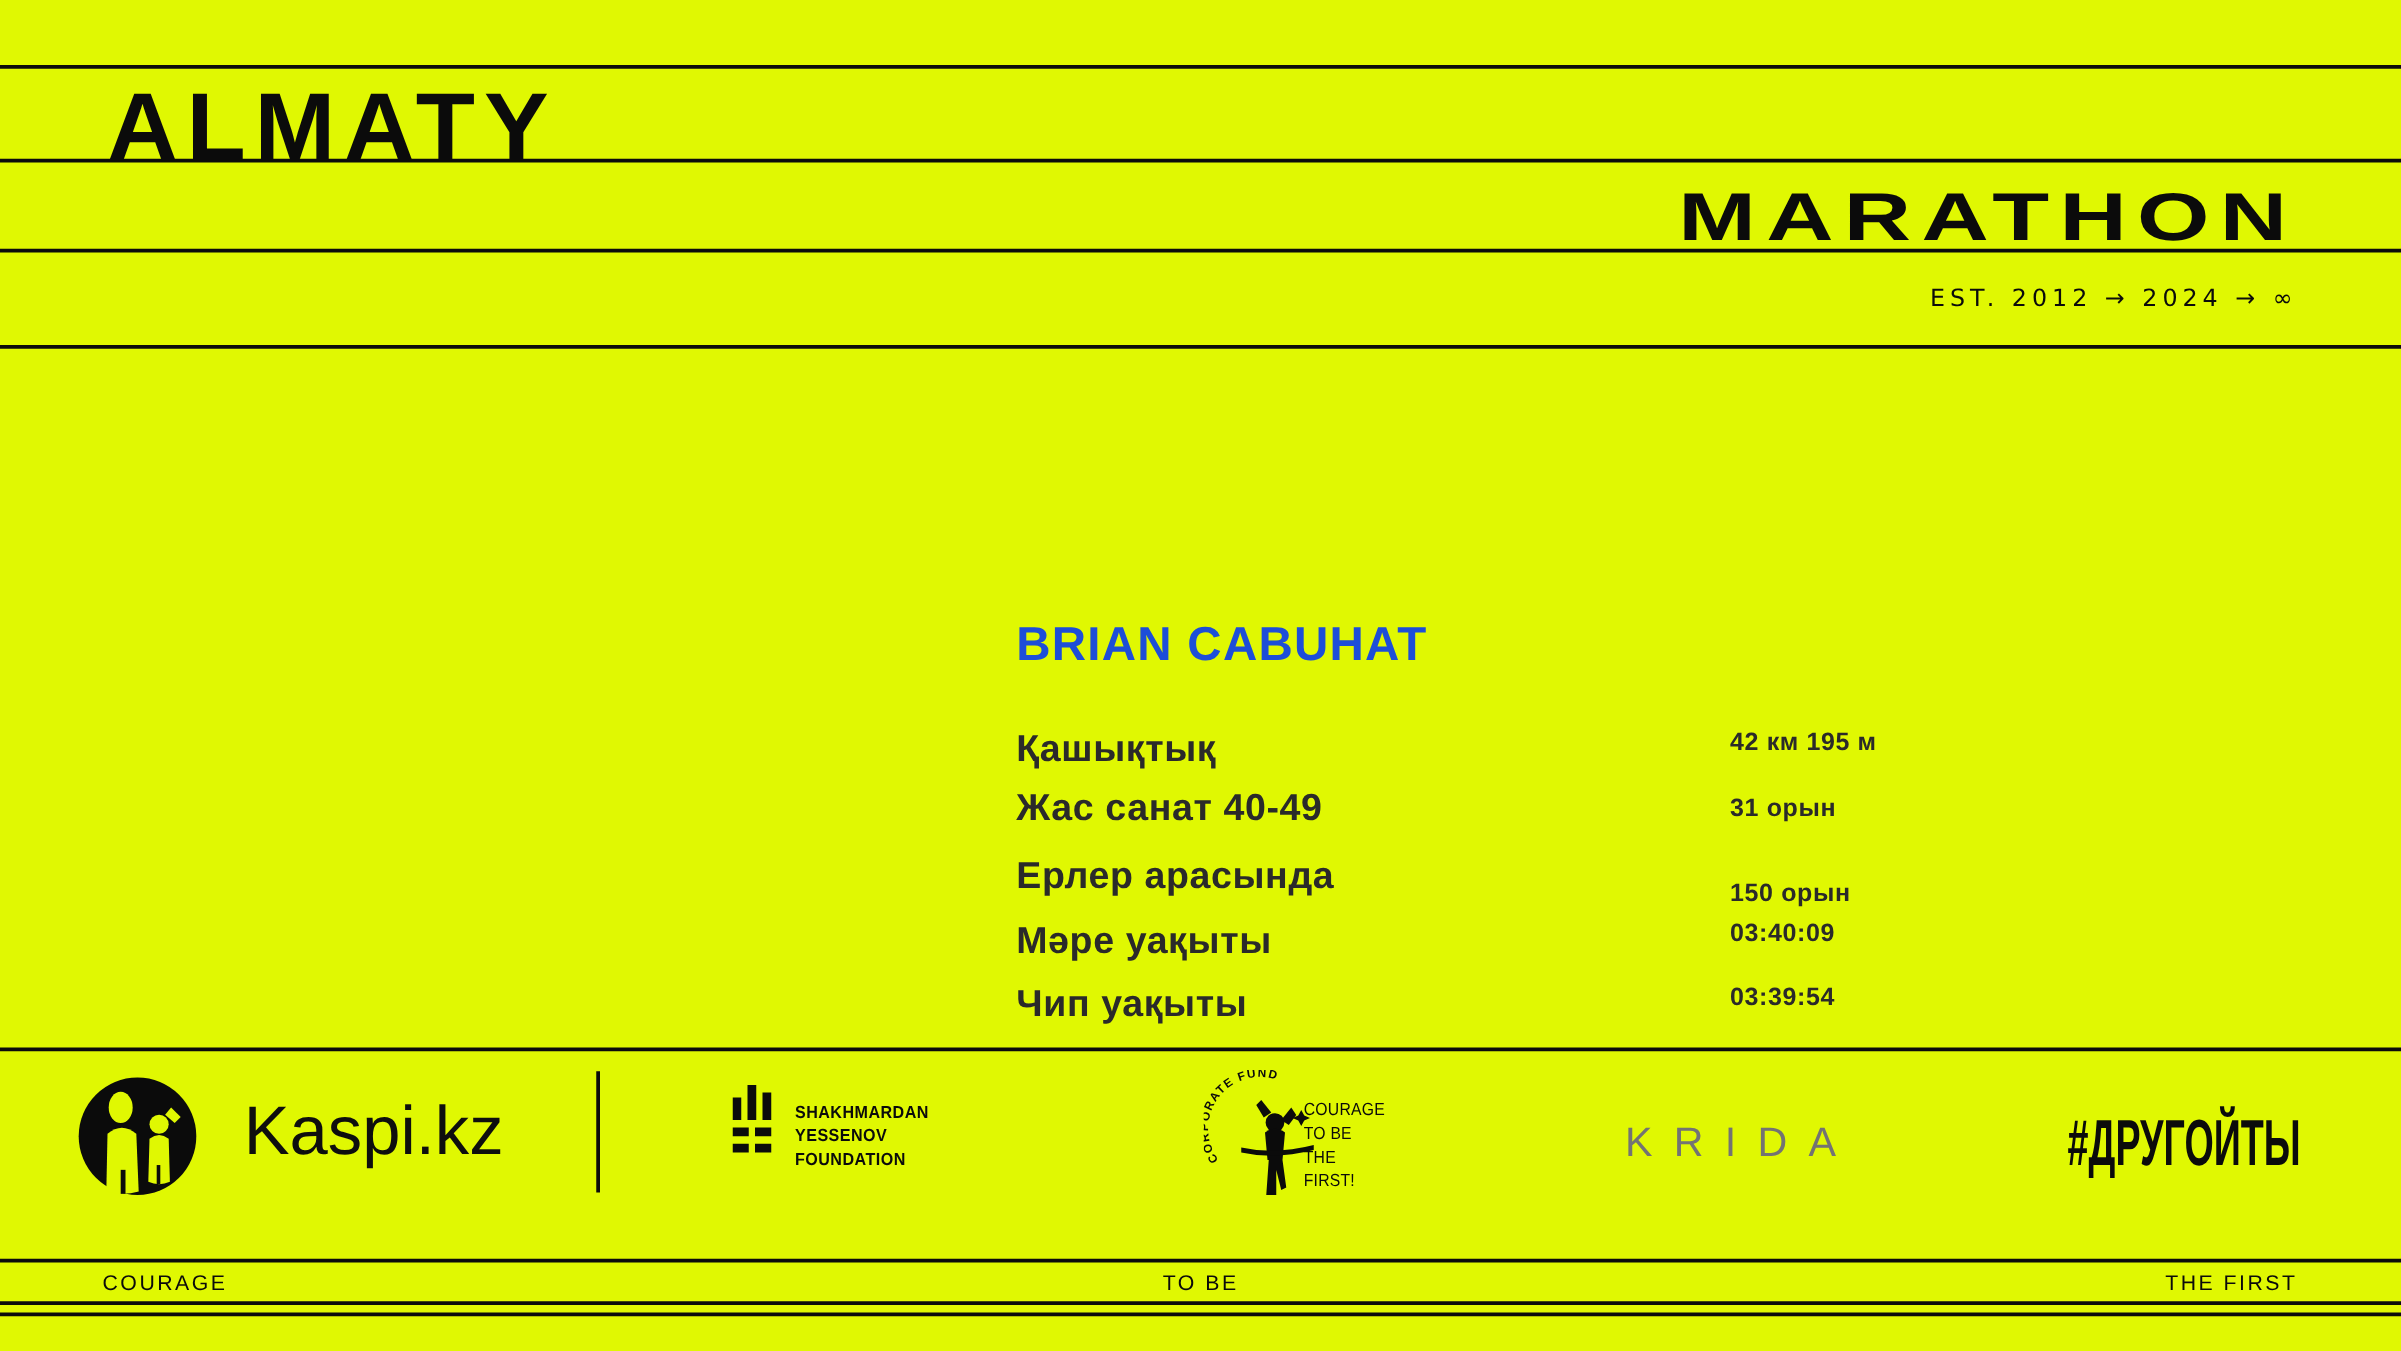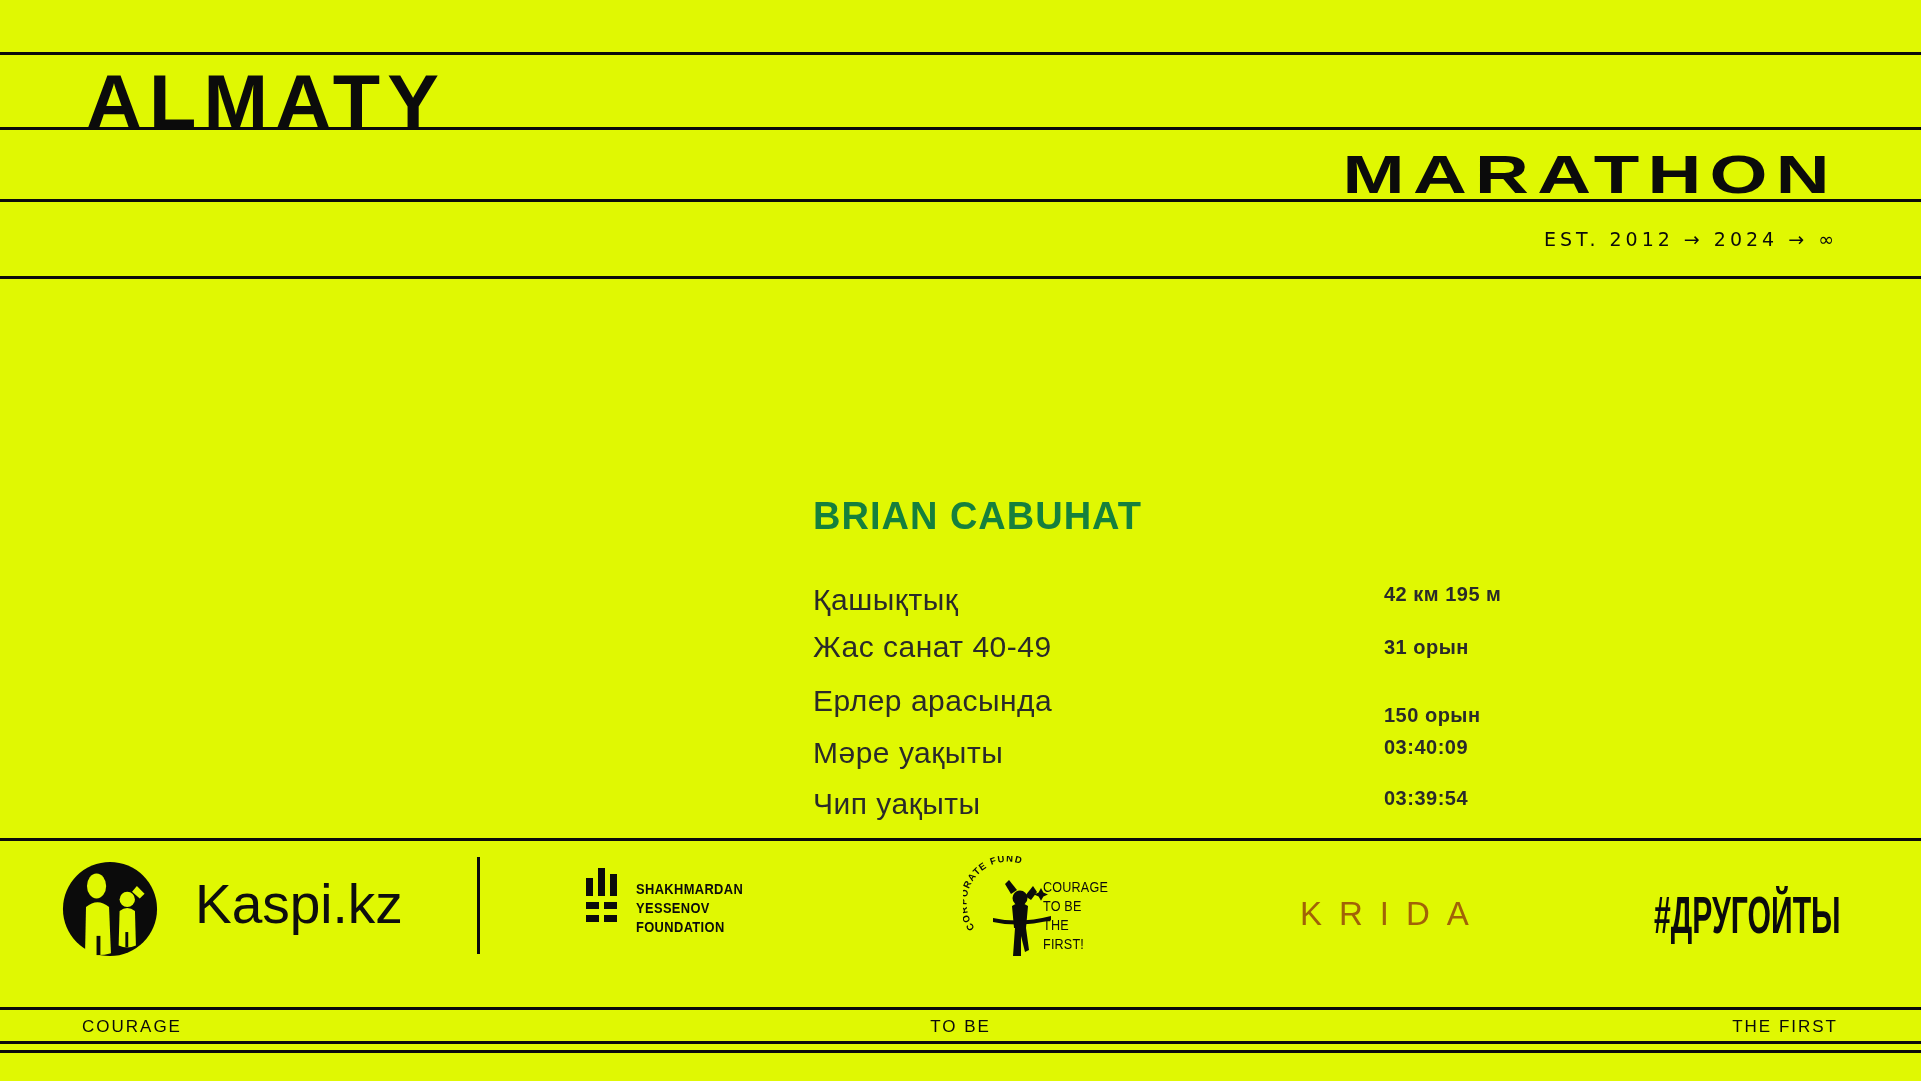--- a/index.html
+++ b/index.html
@@ -40,26 +40,26 @@
     font-size:19px; font-weight:400; letter-spacing:4px;
   }
   .certificate{
     top:317px; right:80px;
     font-size:107px; font-weight:700; letter-spacing:0px;
     transform:scaleX(1.0); transform-origin:right top;
   }
   .recipient{
     top:495px; left:813px;
     font-size:38px; font-weight:700; letter-spacing:1px;
-    color:#15803d;
+    color:#1d4ed8;
   }
   .detail-row{position:absolute; left:813px; width:1030px; color:#2a2a2a;}
   .detail-label{
     position:absolute; left:0; top:0;
-    font-size:30px; font-weight:400; letter-spacing:0.5px; white-space:nowrap;
+    font-size:30px; font-weight:700; letter-spacing:0.5px; white-space:nowrap;
   }
   .detail-value{
     position:absolute; left:571px; top:0;
     font-size:20px; font-weight:700; letter-spacing:0.5px; white-space:nowrap;
   }
 
   
   .kaspi-group{position:absolute; top:858px; left:62px; height:100px;}
   .kaspi-icon{position:absolute; left:0; top:3px;}
   .kaspi-word{
@@ -79,21 +79,21 @@
   }
   .fund-group{position:absolute; left:963px; top:856px;}
   .fund-icon{position:absolute; left:0; top:0;}
   .fund-text{
     position:absolute; left:80px; top:22px;
     font-size:14px; font-weight:500; letter-spacing:0.2px; line-height:19px;
     transform:scaleX(0.9); transform-origin:left top;
   }
   .krida{
     position:absolute; left:1300px; top:895px;
-    font-size:33px; font-weight:400; letter-spacing:17px; color:#a16207;
+    font-size:33px; font-weight:400; letter-spacing:17px; color:#737373;
   }
   .hashtag{
     position:absolute; right:80px; top:885px;
     font-size:52px; font-weight:700;
     transform:scaleX(0.58); transform-origin:right top;
   }
 
   
   .bottom-left{
     position:absolute; left:82px; top:1017px;

